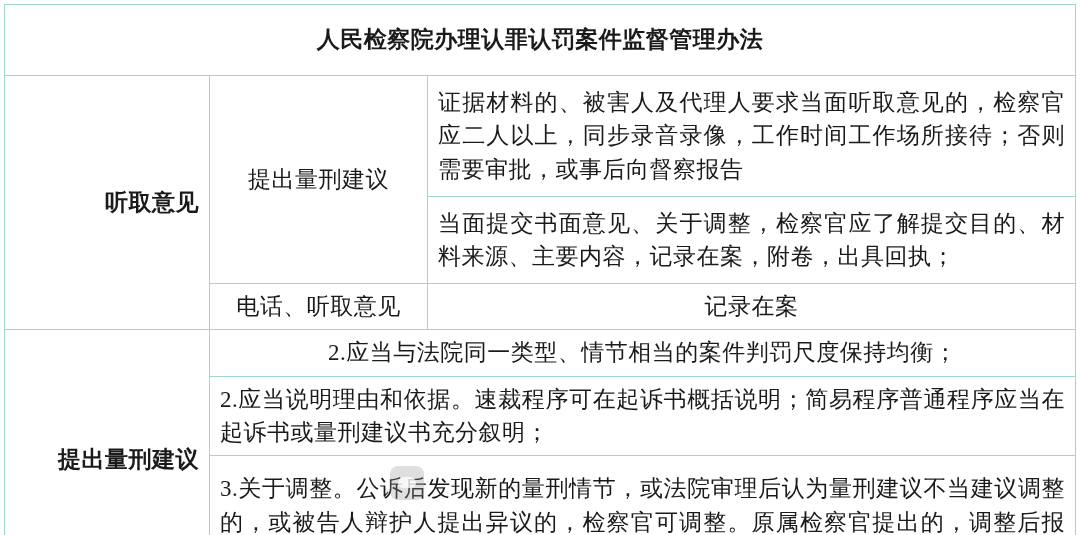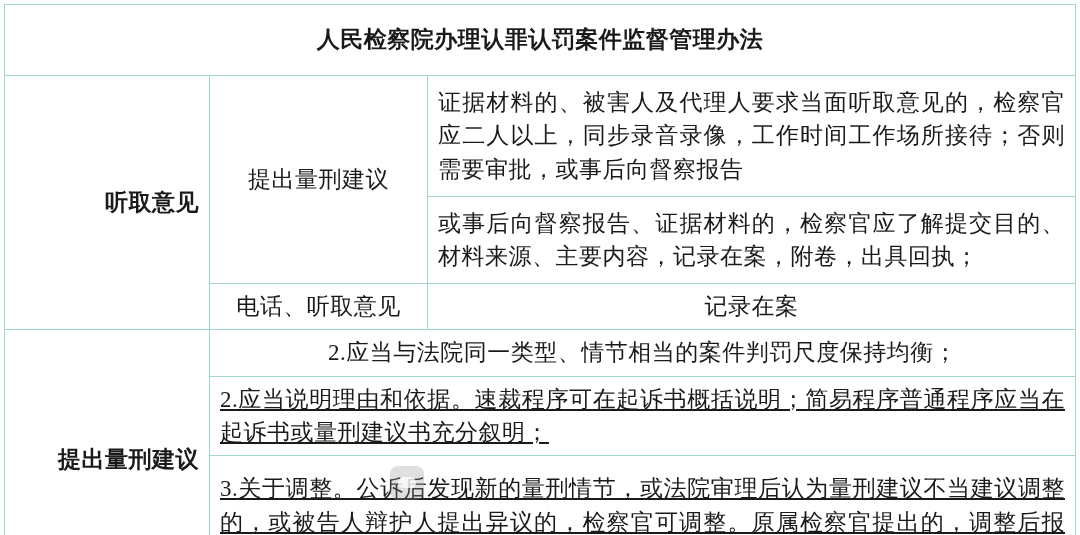--- a/index.html
+++ b/index.html
@@ -59,21 +59,20 @@
   .body-text {
     text-align: justify;
     text-justify: inter-ideograph;
   }
   .center-text {
     text-align: center;
   }
   .num-text {
     text-align: justify;
     text-justify: inter-ideograph;
-    text-decoration: underline;
   }
   .watermark {
     position: absolute;
     left: 0;
     top: 0;
     width: 1080px;
     height: 535px;
     pointer-events: none;
   }
   .watermark .wm-text {
@@ -122,21 +121,21 @@
         <td class="title-cell" colspan="3">人民检察院办理认罪认罚案件监督管理办法</td>
       </tr>
 
       <tr>
         <td class="rowlabel" rowspan="3">听取意见</td>
         <td class="sublabel" rowspan="2">提出量刑建议</td>
         <td class="body-text" style="height:108px">证据材料的、被害人及代理人要求当面听取意见的，检察官应二人以上，同步录音录像，工作时间工作场所接待；否则需要审批，或事后向督察报告</td>
       </tr>
 
       <tr>
-        <td class="body-text" style="height:74px">或事后向督察报告、证据材料的，检察官应了解提交目的、材料来源、主要内容，记录在案，附卷，出具回执；</td>
+        <td class="body-text" style="height:74px">当面提交书面意见、关于调整，检察官应了解提交目的、材料来源、主要内容，记录在案，附卷，出具回执；</td>
       </tr>
 
       <tr>
         <td class="sublabel">电话、听取意见</td>
         <td class="center-text">记录在案</td>
       </tr>
 
       <tr>
         <td class="rowlabel" rowspan="3">提出量刑建议</td>
         <td class="center-text" colspan="2">2.应当与法院同一类型、情节相当的案件判罚尺度保持均衡；</td>

